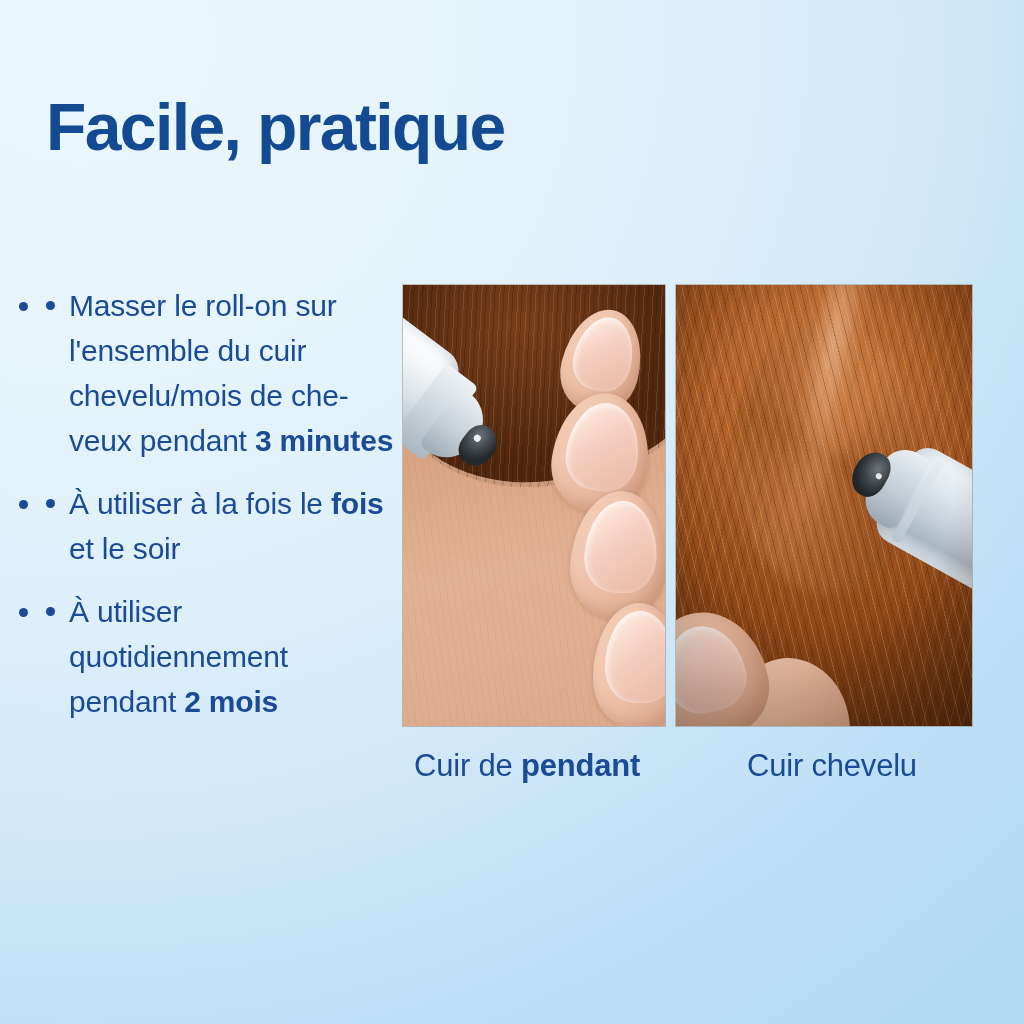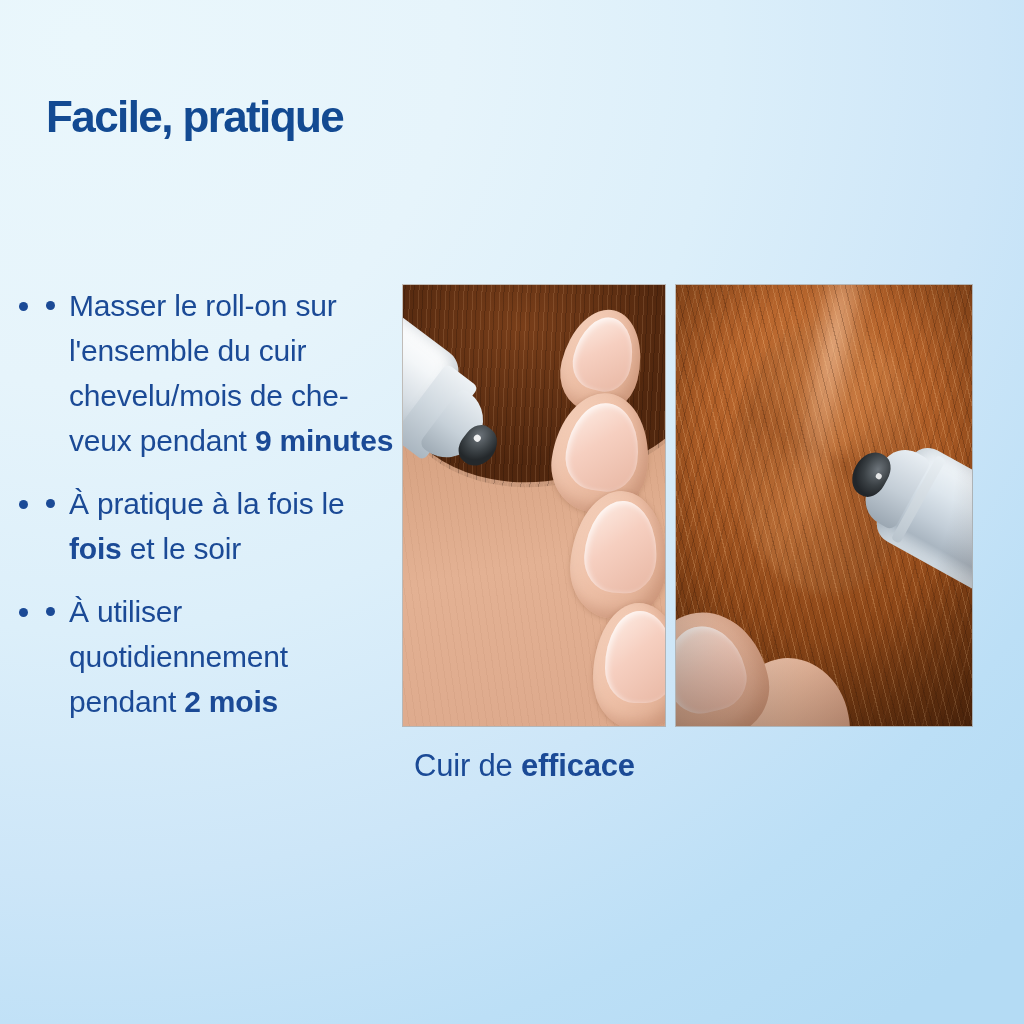--- a/index.html
+++ b/index.html
@@ -19,21 +19,21 @@
     overflow:hidden;
   }
 
   
   #headline {
     position:absolute;
     left:46px; top:96px;
     width:640px;
     color:#134a92;
     font-weight:800;
-    font-size:44px;
+    font-size:66px;
     line-height:0.95;
     letter-spacing:-1.6px;
   }
   #headline .hl-line { display:block; white-space:nowrap; }
 
   
   #bullets {
     position:absolute;
     left:44px; top:283px;
     width:352px;
@@ -286,26 +286,26 @@
 <div id="poster">
 
   <h1 id="headline">
     <span class="hl-line">Facile, pratique</span>
   </h1>
 
   <ul id="bullets">
 
     <li class="bullet-item">
       <span class="bullet-dot"></span>
-      <span class="bullet-text"><span>Masser  le roll-on sur l'ensemble du cuir chevelu/mois de che-veux pendant </span><b>9 minutes</b><span></span></span>
+      <span class="bullet-text"><span>Masser  le roll-on sur l'ensemble du cuir chevelu/mois de che-veux pendant </span><b>3 minutes</b><span></span></span>
     </li>
 
     <li class="bullet-item">
       <span class="bullet-dot"></span>
-      <span class="bullet-text"><span>À pratique à la fois le </span><b>fois</b><span> et le soir</span></span>
+      <span class="bullet-text"><span>À utiliser à la fois le </span><b>fois</b><span> et le soir</span></span>
     </li>
 
     <li class="bullet-item">
       <span class="bullet-dot"></span>
       <span class="bullet-text"><span>À utiliser quotidiennement pendant </span><b>2 mois</b><span></span></span>
     </li>
 
   </ul>
 
   <div class="photo" id="photo-hairline">
@@ -353,16 +353,17 @@
         <div class="b2-ring"></div>
         <div class="b2-cap"></div>
         <div class="b2-roller"></div>
         <div class="b2-glint"></div>
       </div>
 
       <div class="vignette"></div>
     </div>
   </div>
 
-  <div class="caption" id="caption-hairline"><span>Cuir de </span><b>efficace</b><span></span></div>
-
+  <div class="caption" id="caption-hairline"><span>Cuir de </span><b>pendant</b><span></span></div>
+
+  <div class="caption" id="caption-scalp"><span>Cuir chevelu</span><b></b><span></span></div>
 
 </div>
 
 </body></html>

